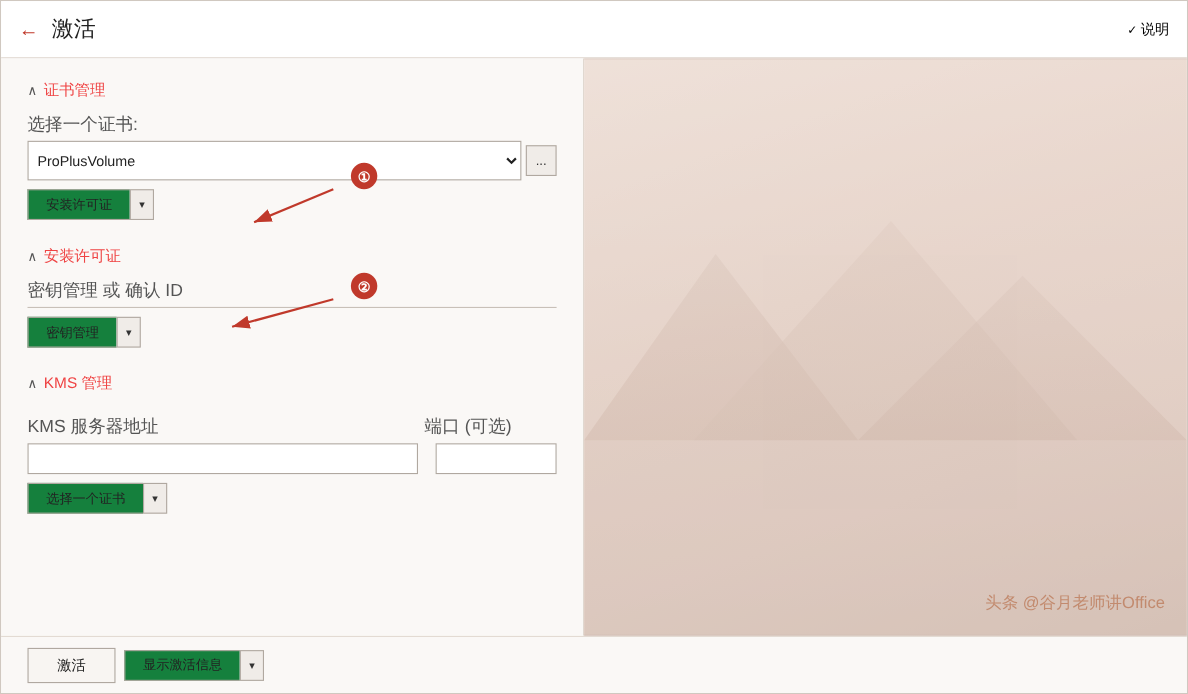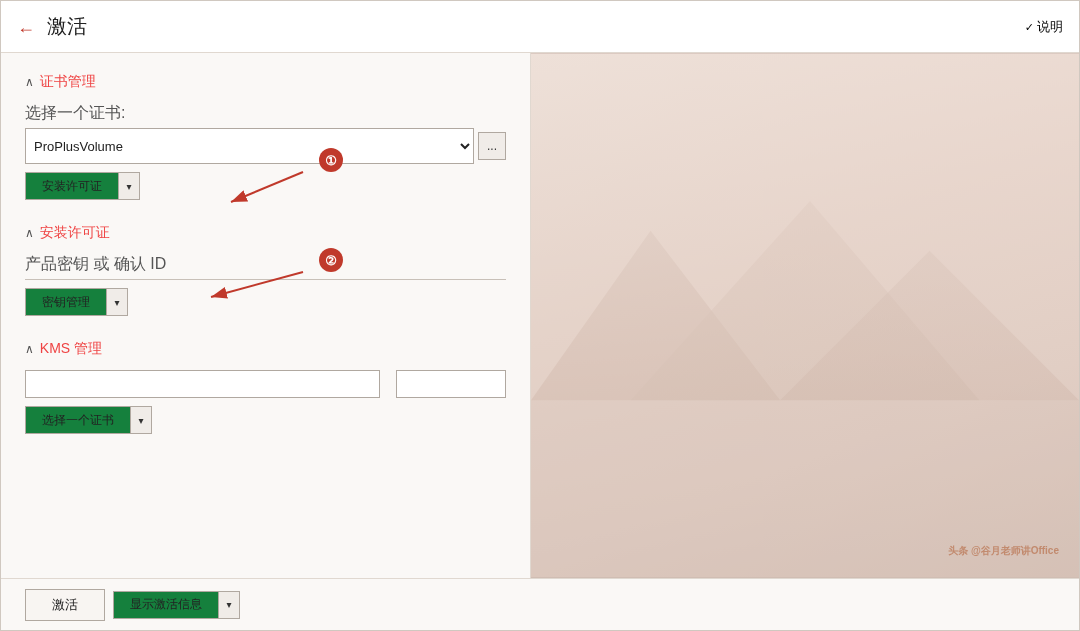--- a/index.html
+++ b/index.html
@@ -108,23 +108,23 @@
     .right-panel {
       flex: 1;
       background: linear-gradient(160deg, #f5ede6 0%, #eeddd4 40%, #e8d5cc 70%, #dcc8be 100%);
       position: relative;
       overflow: hidden;
     }
     .right-panel-watermark {
       position: absolute;
       bottom: 20px;
       right: 20px;
-      font-size: 10px;
+      font-size: 15px;
       color: rgba(180,100,60,0.6);
-      font-weight: 700;
+      font-weight: 400;
       margin-top: 12px;
     }
 
     
     .section {
       margin-bottom: 24px;
     }
     .section-header {
       display: flex;
       align-items: center;
@@ -307,32 +307,40 @@
           <button class="split-btn-main">安装许可证</button>
           <button class="split-btn-arrow">▾</button>
         </div>
       </div>
 
       <div class="section">
         <div class="section-header">
           <span class="section-toggle">∧</span>
           <span class="section-title">安装许可证</span>
         </div>
-        <div class="field-label">产品密钥 或 确认 ID</div>
+        <div class="field-label">密钥管理 或 确认 ID</div>
         <hr class="divider-line">
         <div class="split-btn">
           <button class="split-btn-main">密钥管理</button>
           <button class="split-btn-arrow">▾</button>
         </div>
       </div>
 
       <div class="section">
         <div class="section-header">
           <span class="section-toggle">∧</span>
           <span class="section-title">KMS 管理</span>
+        </div>
+        <div class="kms-fields">
+          <div class="kms-field">
+            <div class="field-label">KMS 服务器地址</div>
+          </div>
+          <div class="kms-field-short">
+            <div class="field-label">端口 (可选)</div>
+          </div>
         </div>
         <div style="display:flex;gap:16px;margin-bottom:8px;">
           <input type="text" class="text-input" style="flex: 1 1 0%;" placeholder="">
           <input type="text" class="text-input" style="width: 110px; flex: 0 0 auto;" placeholder="">
         </div>
         <div class="split-btn">
           <button class="split-btn-main">选择一个证书</button>
           <button class="split-btn-arrow">▾</button>
         </div>
       </div>

